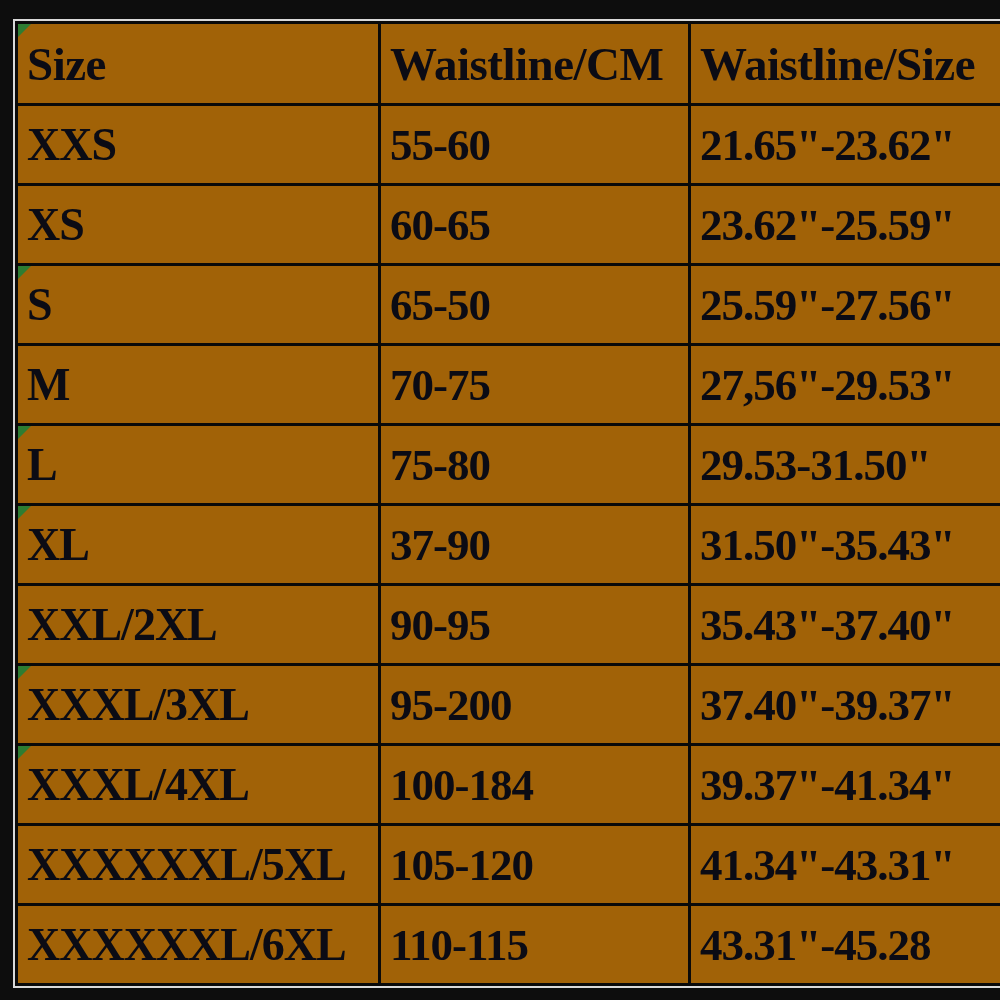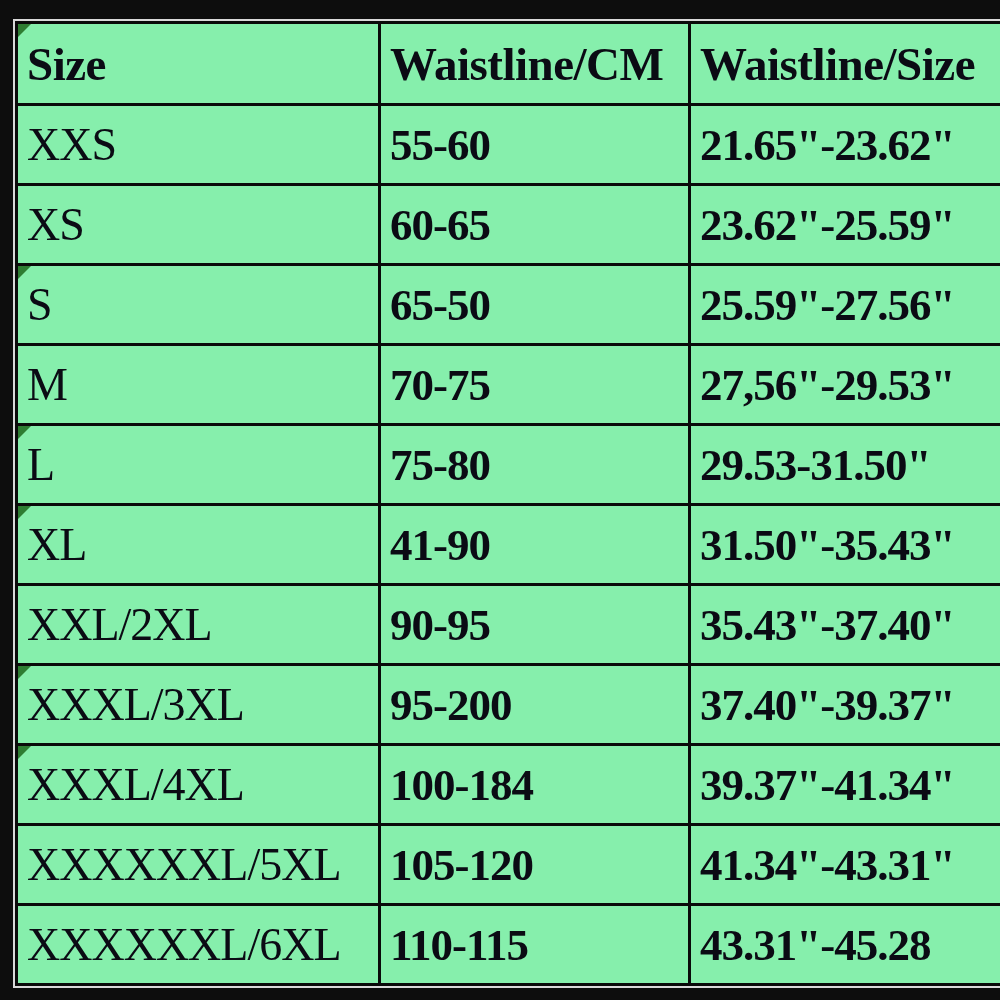--- a/index.html
+++ b/index.html
@@ -26,39 +26,39 @@
     border-collapse: collapse;
     background: #fdfdfd;
     table-layout: fixed;
     outline: 2px solid #d9d9d9;
   }
   .size-table th, .size-table td {
     border: 3px solid #0a0a0a;
     padding: 0 0 0 9px;
     vertical-align: middle;
     text-align: left;
-    background: #86efac;
+    background: #a16207;
     color: #0b0b14;
     position: relative;
     overflow: hidden;
     white-space: nowrap;
   }
   .size-table tr { height: 80px; }
   .size-table tr.header-row { height: 82px; }
   .col-size  { width: 351px; }
   .col-cm    { width: 298px; }
   .col-inch  { width: 324px; }
   .header-row th {
     font-size: 47px;
     font-weight: 700;
     letter-spacing: -0.5px;
   }
   td.size-cell {
     font-size: 46px;
-    font-weight: 400;
+    font-weight: 700;
     letter-spacing: -1px;
   }
   td.cm-cell, td.inch-cell {
     font-size: 45px;
     font-weight: 700;
     letter-spacing: -1px;
   }
   .cell-flag {
     position: absolute;
     left: 0;
@@ -109,21 +109,21 @@
           <td class="cm-cell"><span>70-75</span></td>
           <td class="inch-cell"><span>27,56"-29.53"</span></td>
         </tr>
         <tr>
           <td class="size-cell"><span class="cell-flag"></span><span>L</span></td>
           <td class="cm-cell"><span>75-80</span></td>
           <td class="inch-cell"><span>29.53-31.50"</span></td>
         </tr>
         <tr>
           <td class="size-cell"><span class="cell-flag"></span><span>XL</span></td>
-          <td class="cm-cell"><span>41-90</span></td>
+          <td class="cm-cell"><span>37-90</span></td>
           <td class="inch-cell"><span>31.50"-35.43"</span></td>
         </tr>
         <tr>
           <td class="size-cell"><span>XXL/2XL</span></td>
           <td class="cm-cell"><span>90-95</span></td>
           <td class="inch-cell"><span>35.43"-37.40"</span></td>
         </tr>
         <tr>
           <td class="size-cell"><span class="cell-flag"></span><span>XXXL/3XL</span></td>
           <td class="cm-cell"><span>95-200</span></td>

